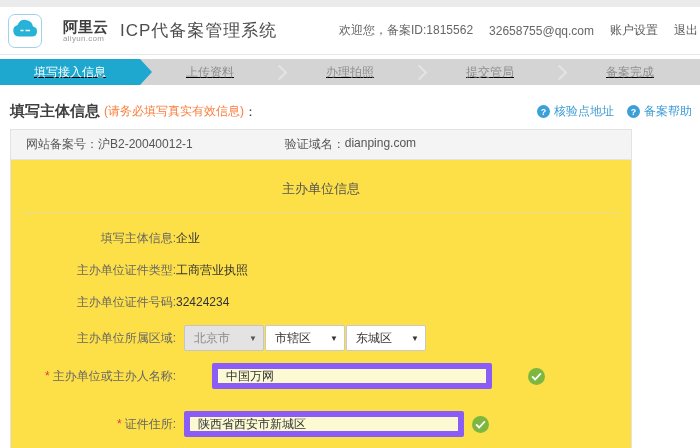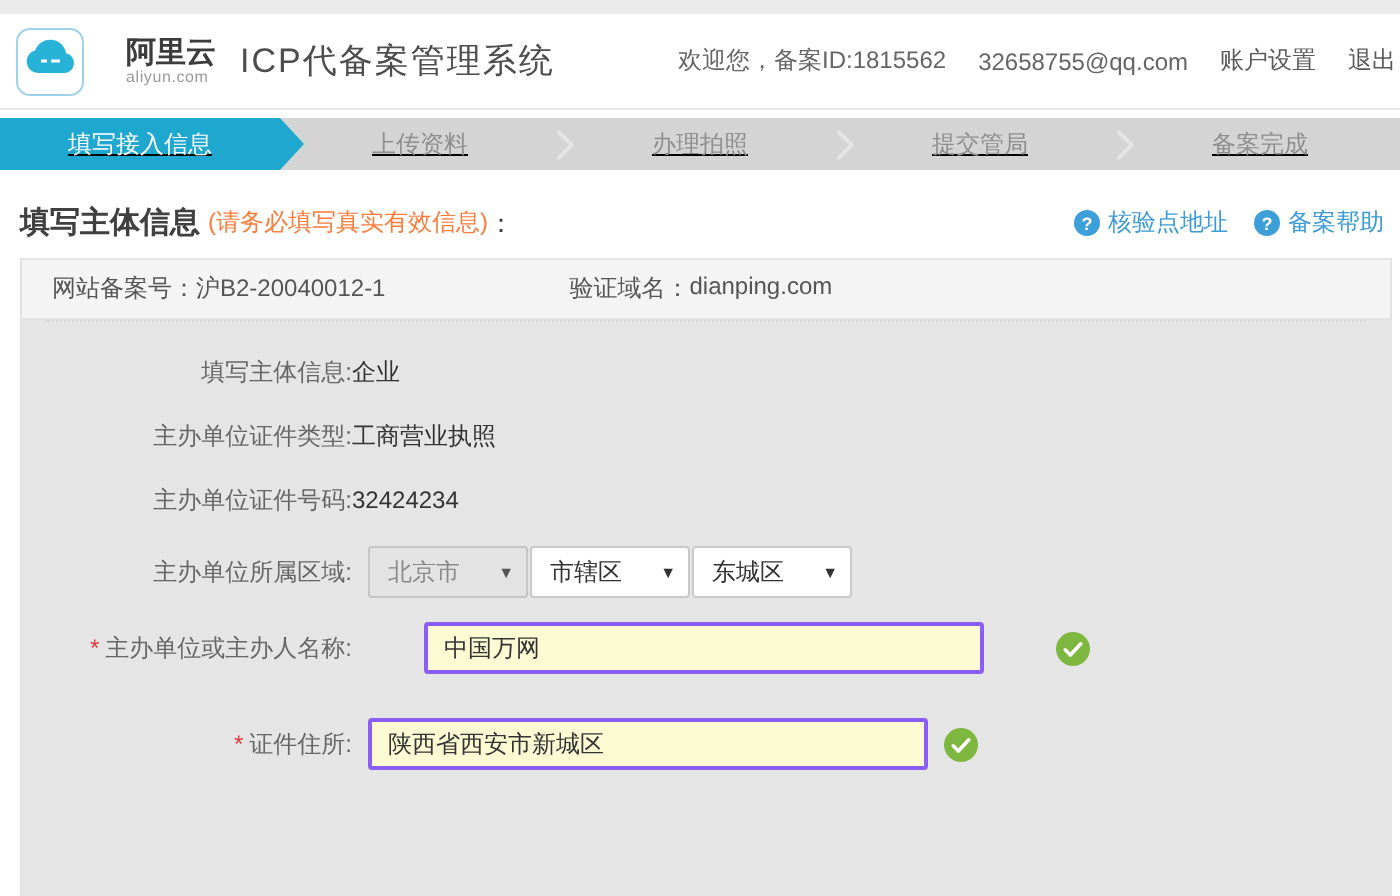--- a/index.html
+++ b/index.html
@@ -34,21 +34,21 @@
   .section-head { margin:17px 8px 8px 10px; display:flex; align-items:center; }
   .sh-title { font-size:15px; font-weight:bold; color:#404040; }
   .sh-note { font-size:12px; color:#fa7d3c; margin-left:4px; }
   .sh-colon { font-size:13px; color:#404040; }
   .sh-links { margin-left:auto; display:flex; gap:13px; }
   .help-link { display:flex; align-items:center; gap:4px; font-size:12px; color:#3d9cd4; cursor:pointer; }
   .q-icon { width:13px; height:13px; border-radius:50%; background:#3d9fd8; color:#fff;
     font-size:9px; font-weight:bold; display:flex; align-items:center; justify-content:center; }
 
   
-  .panel { margin-left:10px; width:686px; border:1px solid #e3e3e3; border-bottom:none; min-height:320px; background:#e5e5e5; }
+  .panel { margin-left:10px; width:622px; border:1px solid #e3e3e3; border-bottom:none; min-height:320px; background:#fde047; }
   .panel-bar { height:30px; background:#f4f4f4; border-bottom:1px solid #e3e3e3;
     display:flex; align-items:center; font-size:12px; color:#555; padding-left:15px; }
   .bar-item { display:flex; }
   .bar-item + .bar-item { margin-left:92px; }
   .panel-title { text-align:center; font-size:13px; color:#555; padding:20px 0 14px; }
   .dotted-sep { border-top:1px dotted #d9d9d9; margin:0 12px; }
 
   
   .form { padding-top:16px; }
   .row { display:flex; align-items:center; margin-bottom:14px; }
@@ -62,21 +62,21 @@
   .r-region { margin-bottom:12px; }
   .r-name { margin-bottom:22px;gap:28px; }
 
   .selects { margin-left:8px; display:flex; gap:1px; }
   .sel { width:80px; height:26px; border:1px solid #c9c9c9; border-radius:2px; background:#fff;
     font-size:12px; color:#333; display:flex; align-items:center; padding-left:9px; position:relative; cursor:pointer; }
   .sel.disabled { background:#e3e3e3; color:#8a8a8a; border-color:#c5c5c5; cursor:default; }
   .sel-arrow { position:absolute; right:6px; top:8px; font-size:8px; color:#333; }
   .sel.disabled .sel-arrow { color:#555; }
 
-  .txt-input { margin-left:8px; width:280px; height:26px; background:#fbfad3; border:2px solid #8b5cf6;
+  .txt-input { margin-left:8px; width:280px; height:26px; background:#fbfad3; border:6px solid #8b5cf6;
     border-radius:2px; font-size:12px; color:#333; padding:0 8px;
     font-family:"Liberation Sans", sans-serif; outline:none; }
   .ok-icon { margin-left:8px; width:17px; height:17px; flex:0 0 auto; }
 </style>
 </head>
 <body>
 
 <div class="top-strip"></div>
 
 <div class="header">
@@ -131,20 +131,21 @@
     <span class="bar-item">
       <span>网站备案号：</span>
       <span>沪B2-20040012-1</span>
     </span>
     <span class="bar-item">
       <span>验证域名：</span>
       <span>dianping.com</span>
     </span>
   </div>
 
+  <div class="panel-title">主办单位信息</div>
   <div class="dotted-sep"></div>
 
   <div class="form">
 
     <div class="row static r-nature">
       <span class="row-label">填写主体信息:</span>
       <span class="row-value">企业</span>
     </div>
 
     <div class="row static r-certtype">

